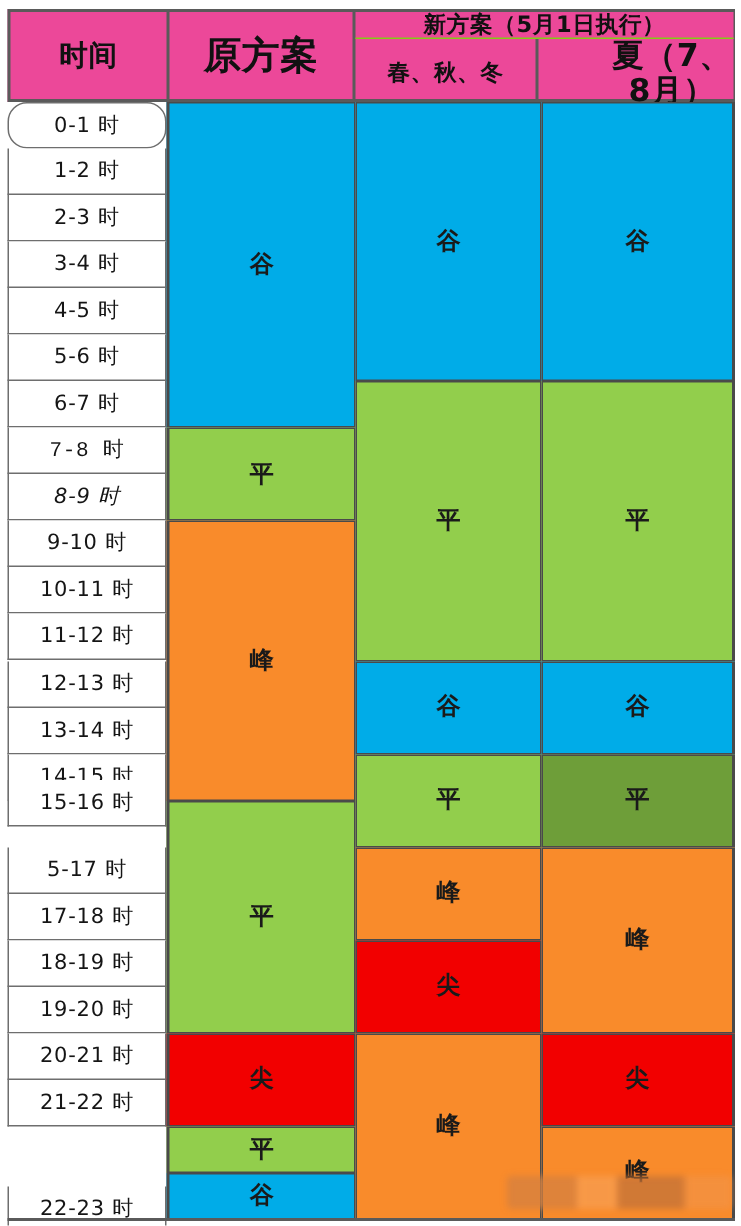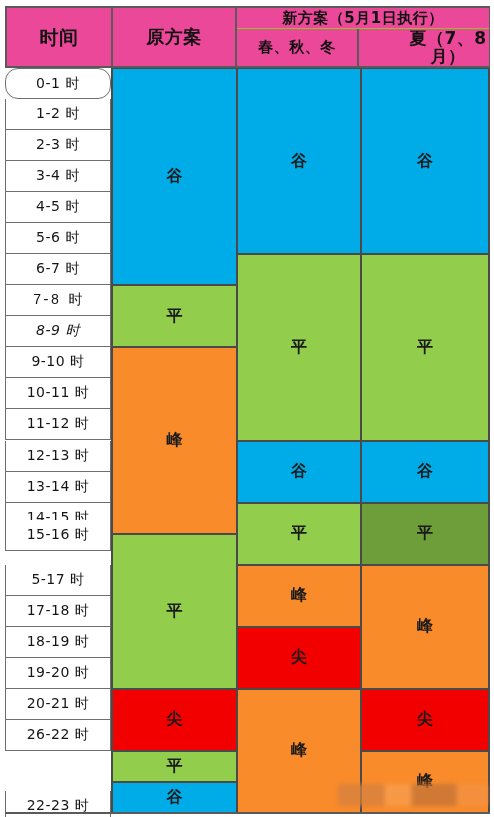--- a/index.html
+++ b/index.html
@@ -49,21 +49,21 @@
   #hdr-time {
     width: 106px;
     height: 100%;
     border-right: 2px solid #5a5a5a;
     font-size: 19px;
   }
   #hdr-old {
     width: 124px;
     height: 100%;
     border-right: 2px solid #5a5a5a;
-    font-size: 18px;
+    font-size: 25px;
   }
   #hdr-new-wrap {
     flex: 1;
     height: 100%;
     display: flex;
     flex-direction: column;
     box-sizing: border-box;
   }
   #hdr-new-top {
     height: 29px;
@@ -78,21 +78,21 @@
   }
   #hdr-season-a {
     width: 122px;
     height: 100%;
     border-right: 2px solid #5a5a5a;
     font-size: 15px;
   }
   #hdr-season-b {
     flex: 1;
     height: 100%;
-    font-size: 17px;
+    font-size: 21px;
     margin-left: 48px;
   }
 
   
   #grid {
     position: absolute;
     left: 5px;
     top: 68px;
     width: 485px;
     height: 745px;
@@ -207,21 +207,21 @@
         <div class="time-cell" style="top: 341.458px; height: 31.0417px;">11-12 时</div>
         <div class="time-cell" style="top: 372.5px; height: 31.0417px;">12-13 时</div>
         <div class="time-cell" style="top: 403.542px; height: 31.0417px;">13-14 时</div>
         <div class="time-cell" style="top: 434.583px; height: 31.0417px;">14-15 时</div>
         <div class="time-cell" style="top: 452px; height: 31.0417px;">15-16 时</div>
         <div class="time-cell" style="top: 496.667px; height: 31.0417px;">5-17 时</div>
         <div class="time-cell" style="top: 527.708px; height: 31.0417px;">17-18 时</div>
         <div class="time-cell" style="top: 558.75px; height: 31.0417px;">18-19 时</div>
         <div class="time-cell" style="top: 589.792px; height: 31.0417px;">19-20 时</div>
         <div class="time-cell" style="top: 620.833px; height: 31.0417px;">20-21 时</div>
-        <div class="time-cell" style="top: 651.875px; height: 31.0417px;">26-22 时</div>
+        <div class="time-cell" style="top: 651.875px; height: 31.0417px;">21-22 时</div>
         <div class="time-cell" style="top: 723px; height: 31.0417px;">22-23 时</div>
       </div>
     <div class="col" id="col-old">
         <div class="band" style="top: 0px; height: 217.292px; background: rgb(0, 172, 232);">谷</div>
         <div class="band" style="top: 217.292px; height: 62.0833px; background: rgb(146, 206, 76);">平</div>
         <div class="band" style="top: 279.375px; height: 186.25px; background: rgb(249, 139, 43);">峰</div>
         <div class="band" style="top: 465.625px; height: 155.208px; background: rgb(146, 206, 76);">平</div>
         <div class="band" style="top: 620.833px; height: 62.0833px; background: rgb(242, 0, 0);">尖</div>
         <div class="band" style="top: 682.917px; height: 31.0417px; background: rgb(146, 206, 76);">平</div>
         <div class="band" style="top: 713.958px; height: 31.0417px; background: rgb(0, 172, 232);">谷</div>

